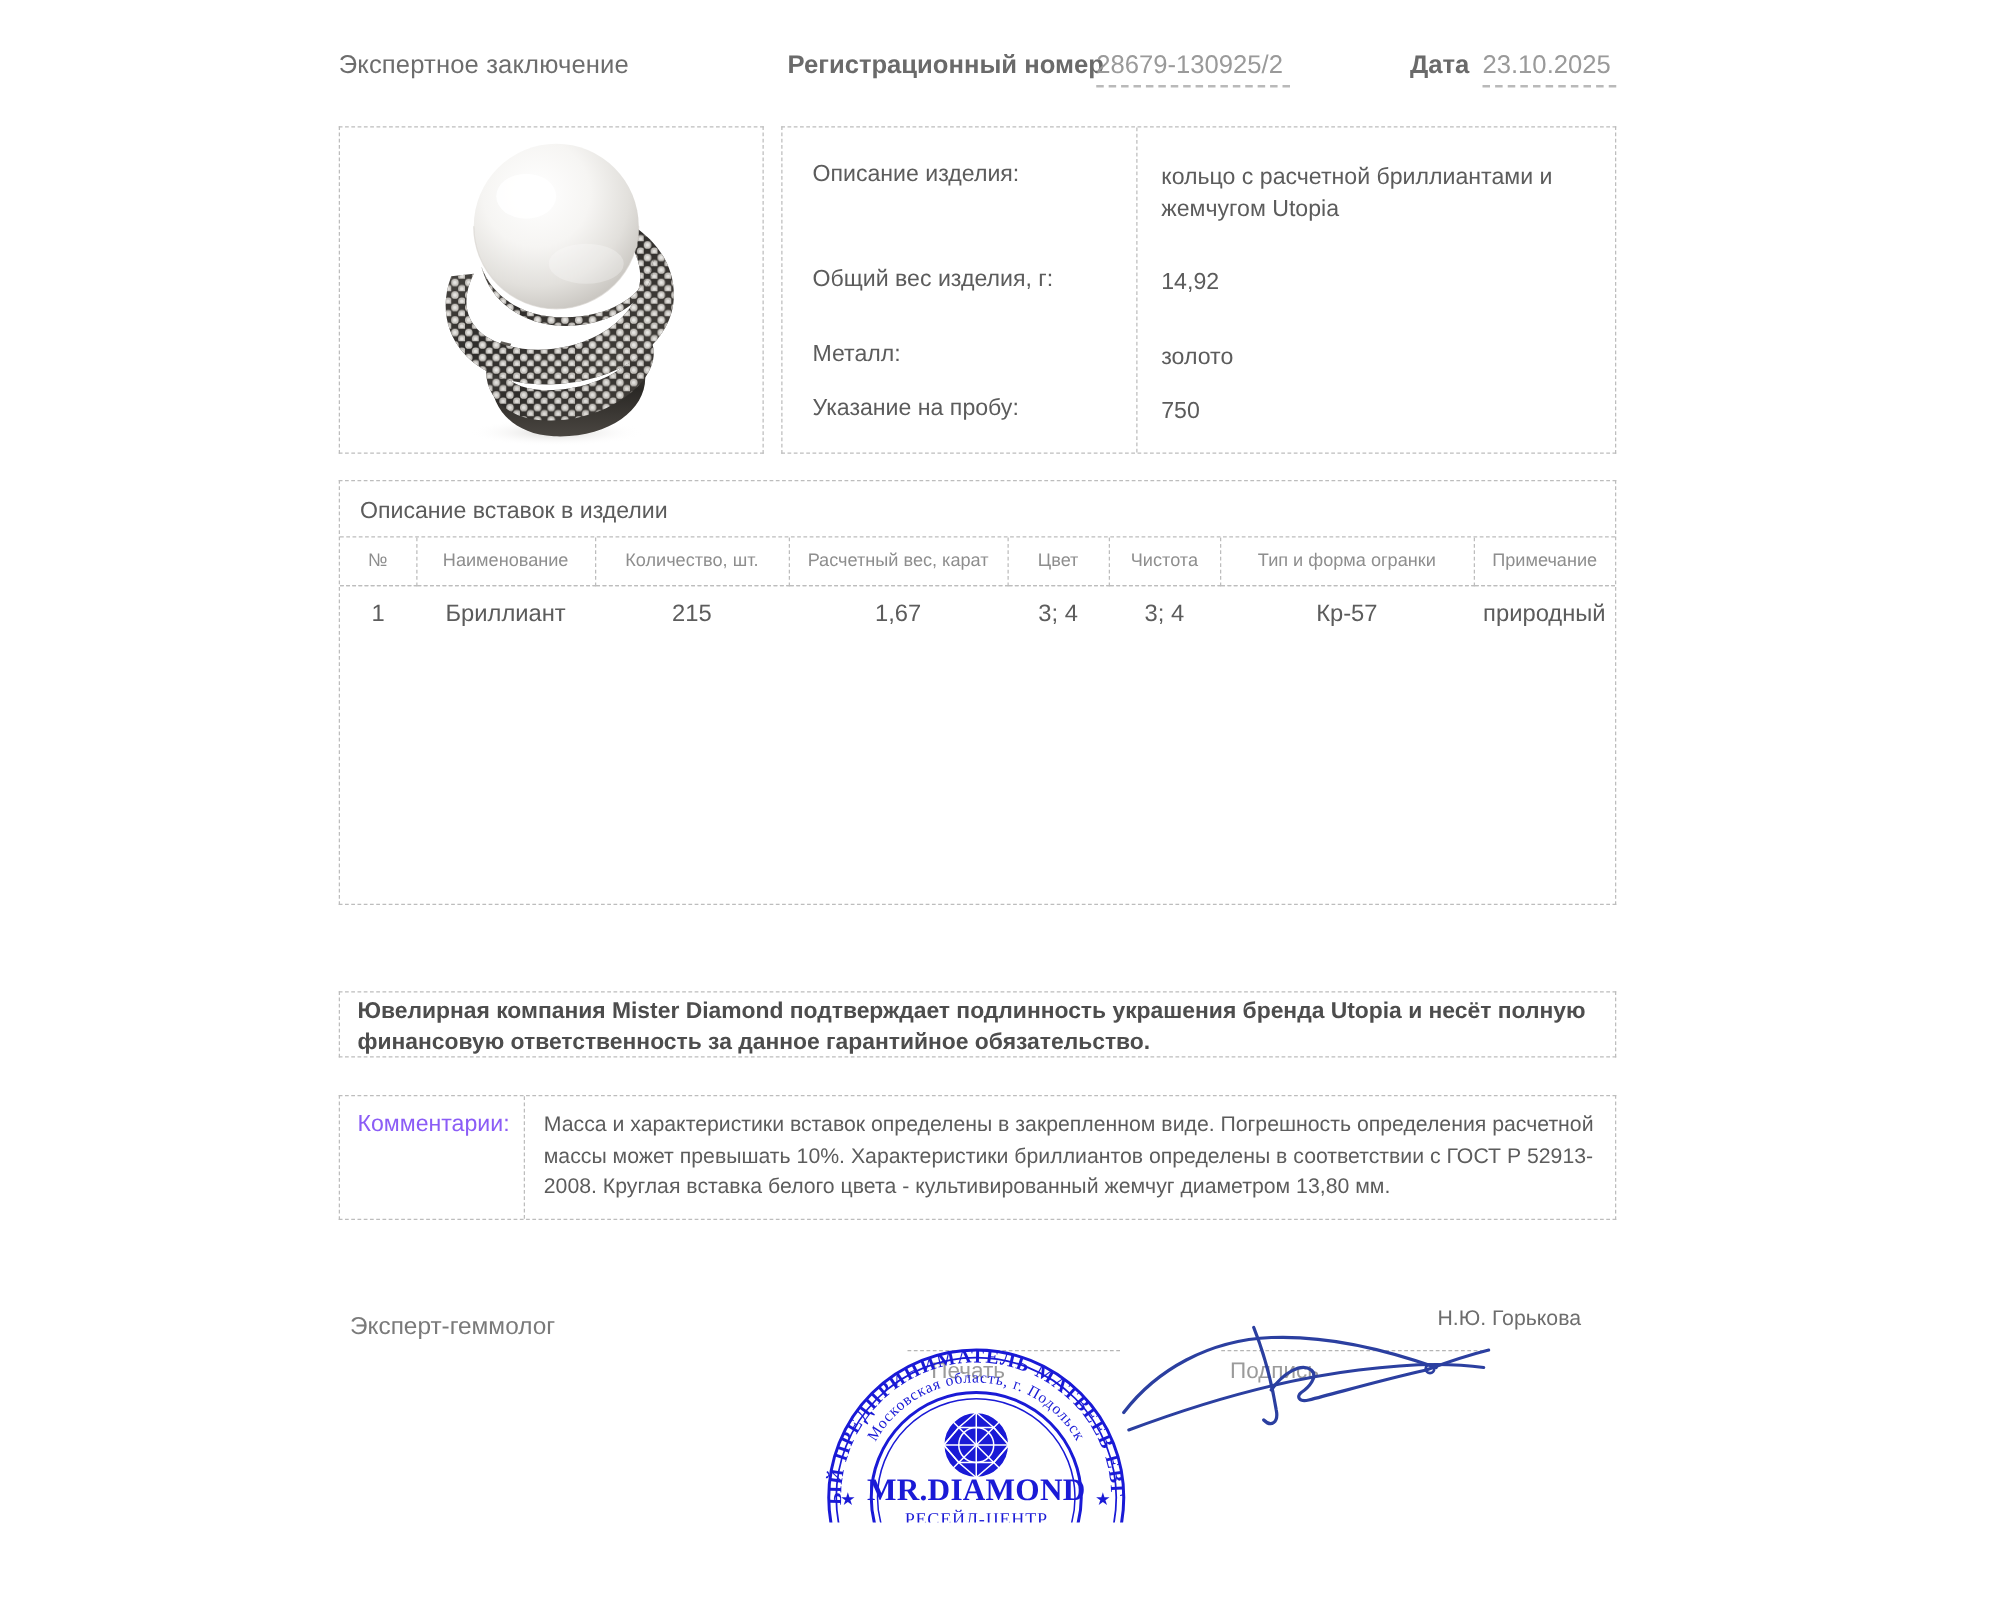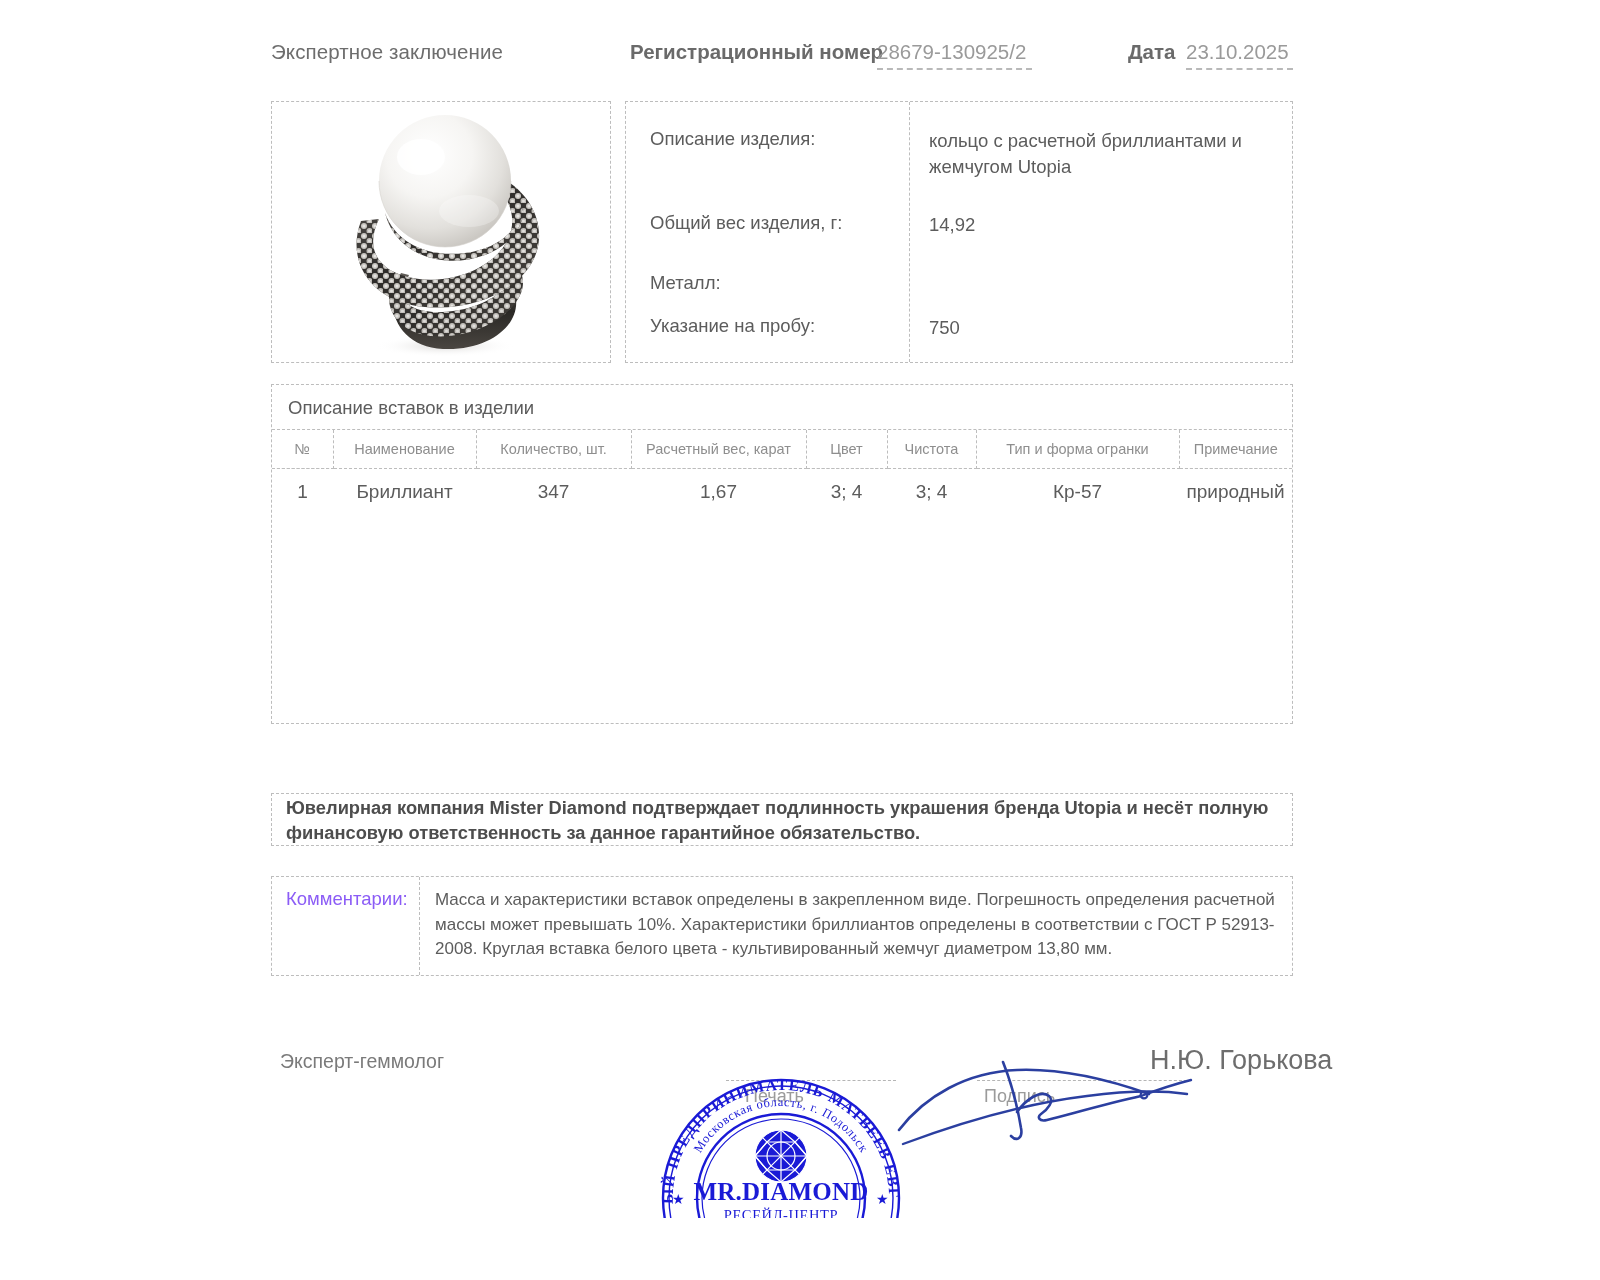--- a/index.html
+++ b/index.html
@@ -302,21 +302,21 @@
     position: absolute;
     left: 713px;
     top: 78px;
     font-size: 18px;
     color: #9b9b9b;
   }
   .sign-name {
     position: absolute;
     left: 879px;
     top: 37px;
-    font-size: 27px;
+    font-size: 17px;
     color: #6d6d6d;
     white-space: nowrap;
   }
   .signature-svg {
     position: absolute;
     left: 620px;
     top: 10px;
     pointer-events: none;
   }
 </style>
@@ -413,20 +413,21 @@
     <div class="desc-box">
       <div class="desc-divider"></div>
 
       <span class="dl r1">Описание изделия:</span>
       <span class="dv r1">кольцо с расчетной бриллиантами и жемчугом Utopia</span>
 
       <span class="dl r2">Общий вес изделия, г:</span>
       <span class="dv r2">14,92</span>
 
       <span class="dl r3">Металл:</span>
+      <span class="dv r3">золото</span>
 
       <span class="dl r4">Указание на пробу:</span>
       <span class="dv r4">750</span>
     </div>
   </div>
 
   <div class="inserts">
     <div class="inserts-title">Описание вставок в изделии</div>
     <table class="ins">
       <colgroup>
@@ -448,21 +449,21 @@
           <th>Цвет</th>
           <th>Чистота</th>
           <th>Тип и форма огранки</th>
           <th>Примечание</th>
         </tr>
       </thead>
       <tbody>
         <tr>
           <td>1</td>
           <td>Бриллиант</td>
-          <td>347</td>
+          <td>215</td>
           <td>1,67</td>
           <td>3; 4</td>
           <td>3; 4</td>
           <td>Кр-57</td>
           <td>природный</td>
         </tr>
       </tbody>
     </table>
   </div>
 

